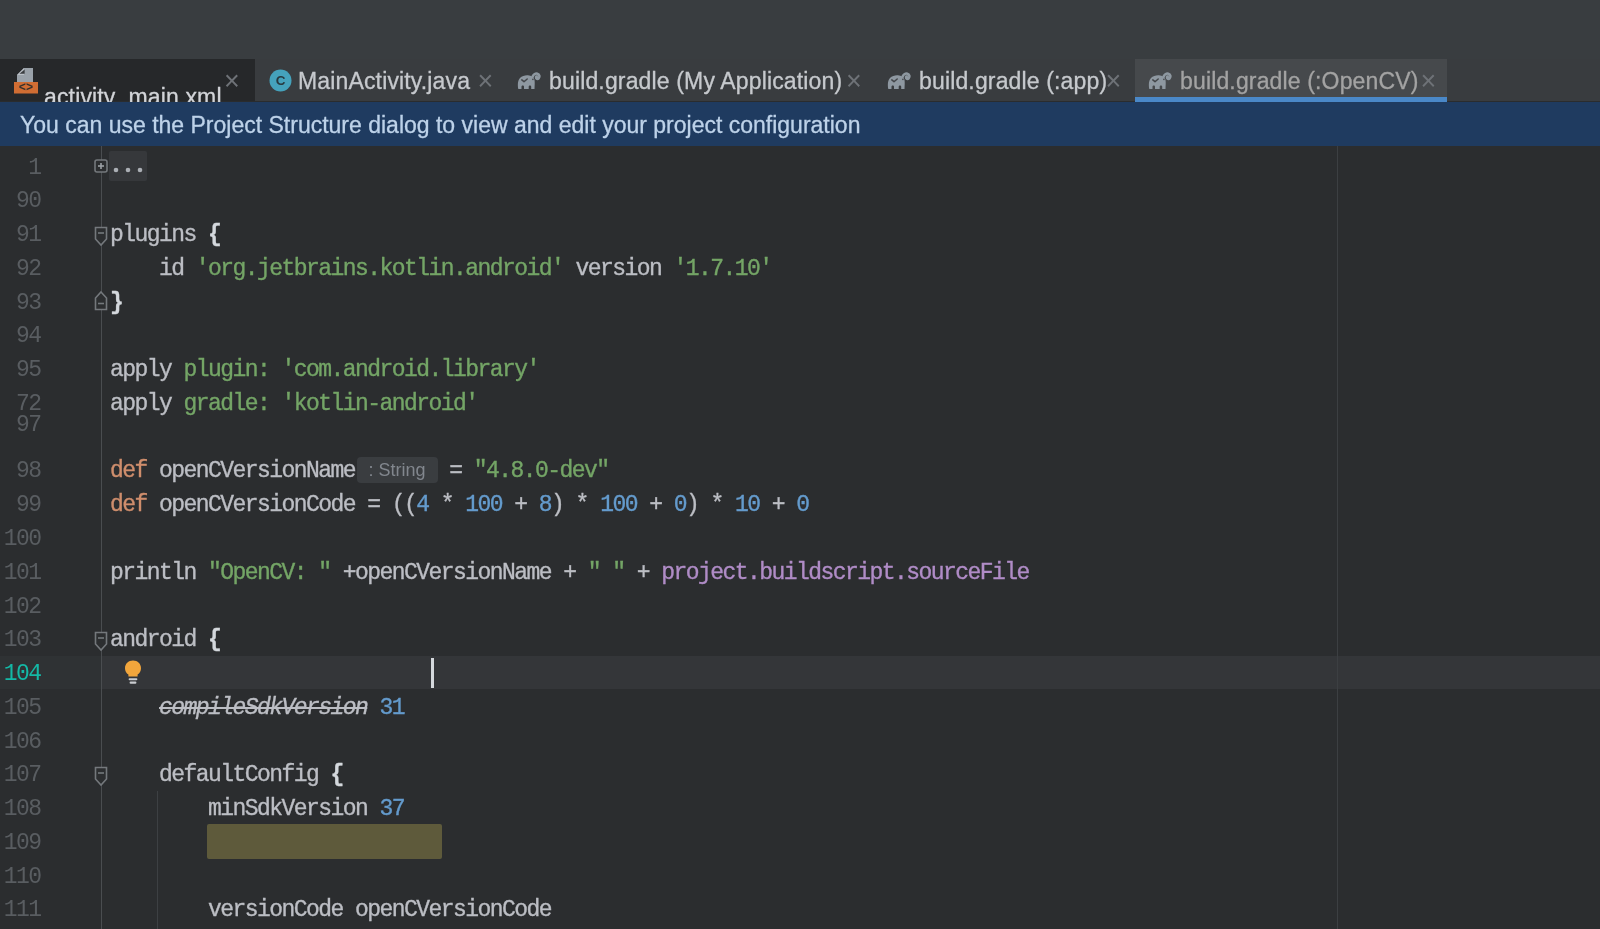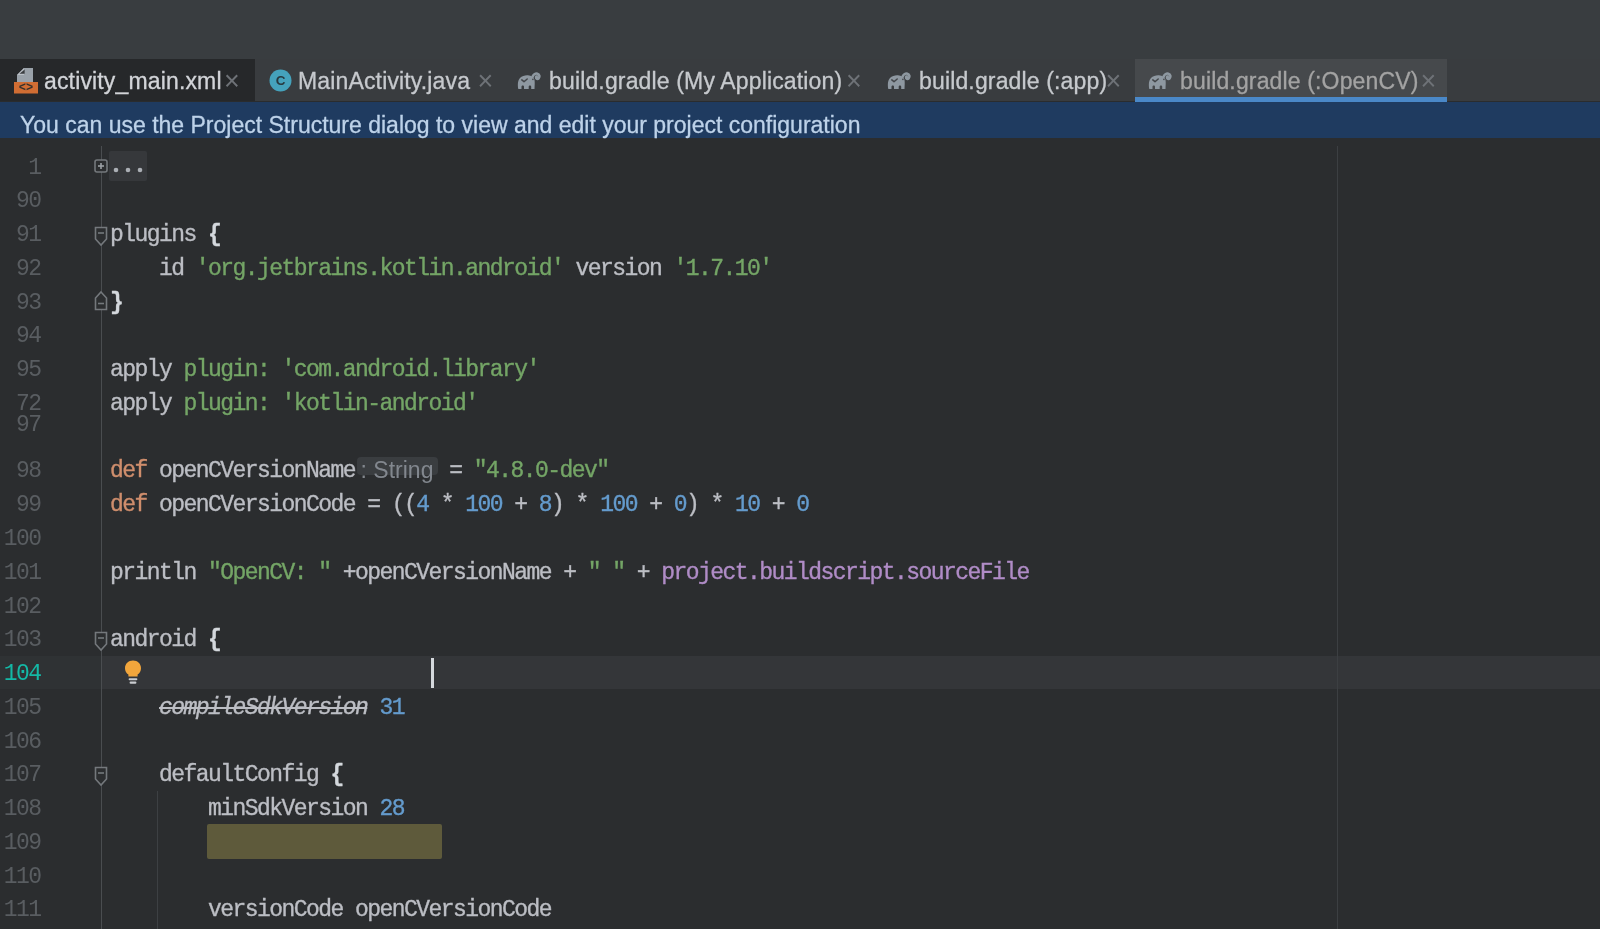--- a/index.html
+++ b/index.html
@@ -1,19 +1,19 @@
 <!DOCTYPE html>
 <html><head><meta charset="utf-8"><style>
 html,body{margin:0;padding:0;width:1600px;height:929px;overflow:hidden;background:#2b2d2f;}
 .a{position:absolute;}
 .abs{position:absolute;}
 #tabs{top:59px;left:0;width:1600px;height:42px;background:#393c3f;}
 .tabtxt{font-family:"Liberation Sans",sans-serif;font-size:23px;letter-spacing:0.15px;color:#c6c9cd;line-height:42px;white-space:nowrap;-webkit-text-stroke:0.3px;}
 .x{font-family:"Liberation Sans",sans-serif;font-size:27px;color:#6e7277;line-height:42px;}
-#banner{top:102px;left:0;width:1600px;height:36px;background:#1f3b60;}
+#banner{top:102px;left:0;width:1600px;height:44px;background:#1f3b60;}
 #banner div{font-family:"Liberation Sans",sans-serif;font-size:23px;color:#bdd2e9;line-height:44px;position:absolute;left:20px;top:1px;-webkit-text-stroke:0.3px;}
 .row{position:absolute;left:0;width:1600px;height:33.77px;line-height:33.77px;font-family:"Liberation Mono",monospace;font-size:23.0000px;letter-spacing:-1.5522px;color:#bcbec4;white-space:pre;-webkit-text-stroke:0.35px;}
 .num{position:absolute;left:0;top:2.5px;width:40.5px;text-align:right;color:#595d61;-webkit-text-stroke:0;}
 .code{position:absolute;left:110px;top:2.5px;}
 i,b{font-style:normal;font-weight:normal;}
 .g{color:#74a566;}
 .k{color:#cf8e6d;}
 .n{color:#649bcd;}
 .p{color:#b08cc7;}
 .br{color:#d4d8dd;font-weight:bold;}
@@ -21,21 +21,21 @@
 svg{position:absolute;overflow:visible;}
 </style></head><body>
 <div class="a" style="top:0;left:0;width:1600px;height:59px;background:#393d40"></div>
 <div class="a" id="tabs"></div>
 <div class="a" style="top:59px;left:0;width:255px;height:42px;background:#26282a"></div>
 <div class="a" style="top:59px;left:1135px;width:312px;height:42px;background:#46494c"></div>
 <div class="a" style="top:97px;left:1135px;width:312px;height:5px;background:#4a88c8"></div>
 <div class="a" style="top:100.6px;left:0;width:1135px;height:1.4px;background:#2a2c2e"></div>
 <div class="a" style="top:100.6px;left:1447px;width:153px;height:1.4px;background:#2a2c2e"></div>
 
-<div class="a tabtxt" style="top:60px;left:44px;color:#d2d4d8">activity_main.xml</div>
+<div class="a tabtxt" style="top:76px;left:44px;color:#d2d4d8">activity_main.xml</div>
 <div class="a x" style="top:60px;left:224px">×</div>
 <div class="a tabtxt" style="top:60px;left:298px">MainActivity.java</div>
 <div class="a x" style="top:60px;left:477.5px">×</div>
 <div class="a tabtxt" style="top:60px;left:549px">build.gradle (My Application)</div>
 <div class="a x" style="top:60px;left:846px">×</div>
 <div class="a tabtxt" style="top:60px;left:919px">build.gradle (:app)</div>
 <div class="a x" style="top:60px;left:1105.5px">×</div>
 <div class="a tabtxt" style="top:60px;left:1180px;color:#a3a3a3">build.gradle (:OpenCV)</div>
 <div class="a x" style="top:60px;left:1420.5px">×</div>
 <svg class="a" style="left:13px;top:66px" width="28" height="30" viewBox="0 0 28 30">
@@ -83,37 +83,37 @@
     <circle cx="19" cy="19" r="2.3" fill="#abafb5"></circle>
     <circle cx="31" cy="19" r="2.3" fill="#abafb5"></circle>
 </svg>
 <div class="row" style="top:149.00px"><span class="num">1</span><span class="code"></span></div>
 <div class="row" style="top:182.77px"><span class="num">90</span><span class="code"></span></div>
 <div class="row" style="top:216.54px"><span class="num">91</span><span class="code">plugins <b class="br">{</b></span></div>
 <div class="row" style="top:250.31px"><span class="num">92</span><span class="code">    id <i class="g">'org.jetbrains.kotlin.android'</i> version <i class="g">'1.7.10'</i></span></div>
 <div class="row" style="top:284.08px"><span class="num">93</span><span class="code"><b class="br">}</b></span></div>
 <div class="row" style="top:317.85px"><span class="num">94</span><span class="code"></span></div>
 <div class="row" style="top:351.62px"><span class="num">95</span><span class="code">apply <i class="g">plugin: 'com.android.library'</i></span></div>
-<div class="row" style="top:385.39px"><span class="num">72</span><span class="code">apply <i class="g">plugin: 'kotlin-android'</i></span></div>
+<div class="row" style="top:385.39px"><span class="num">72</span><span class="code">apply <i class="g">gradle: 'kotlin-android'</i></span></div>
 <div class="row" style="top:406px"><span class="num">97</span><span class="code"></span></div>
 <div class="row" style="top:452.93px"><span class="num">98</span><span class="code"><i class="k">def</i> openCVersionName<span class="abs" style="left:339.25px">= <i class="g">"4.8.0-dev"</i></span></span></div>
 <div class="row" style="top:486.70px"><span class="num">99</span><span class="code"><i class="k">def</i> openCVersionCode = ((<i class="n">4</i> * <i class="n">100</i> + <i class="n">8</i>) * <i class="n">100</i> + <i class="n">0</i>) * <i class="n">10</i> + <i class="n">0</i></span></div>
 <div class="row" style="top:520.47px"><span class="num">100</span><span class="code"></span></div>
 <div class="row" style="top:554.24px"><span class="num">101</span><span class="code">println <i class="g">"OpenCV: "</i> +openCVersionName + <i class="g">" "</i> + <i class="p">project.buildscript.sourceFile</i></span></div>
 <div class="row" style="top:588.01px"><span class="num">102</span><span class="code"></span></div>
 <div class="row" style="top:621.78px"><span class="num">103</span><span class="code">android <b class="br">{</b></span></div>
 <div class="row" style="top:655.55px"><span class="num" style="color:#14b8a6">104</span></div>
 <div class="row" style="top:689.32px"><span class="num">105</span><span class="code">    <i class="strike">compileSdkVersion</i> <i class="n">31</i></span></div>
 <div class="row" style="top:723.09px"><span class="num">106</span><span class="code"></span></div>
 <div class="row" style="top:756.86px"><span class="num">107</span><span class="code">    defaultConfig <b class="br">{</b></span></div>
-<div class="row" style="top:790.63px"><span class="num">108</span><span class="code">        minSdkVersion <i class="n">28</i></span></div>
+<div class="row" style="top:790.63px"><span class="num">108</span><span class="code">        minSdkVersion <i class="n">37</i></span></div>
 <div class="row" style="top:824.40px"><span class="num">109</span></div>
 <div class="row" style="top:858.17px"><span class="num">110</span><span class="code"></span></div>
 <div class="row" style="top:891.94px"><span class="num">111</span><span class="code">        versionCode openCVersionCode</span></div>
-<div class="a" style="top:456.93px;left:356.5px;width:81px;height:18px;background:#3a3d40;border-radius:4px;font-family:'Liberation Sans',sans-serif;font-size:23px;color:#82878e;line-height:26px;text-align:center;white-space:pre;-webkit-text-stroke:0">: String</div>
+<div class="a" style="top:456.93px;left:356.5px;width:81px;height:26px;background:#3a3d40;border-radius:4px;font-family:'Liberation Sans',sans-serif;font-size:18px;color:#82878e;line-height:26px;text-align:center;white-space:pre;-webkit-text-stroke:0">: String</div>
 <div class="a" style="top:657.55px;left:431px;width:3px;height:30px;background:#d5d9dd"></div>
 <svg class="a" style="left:123px;top:659.05px" width="20" height="28" viewBox="0 0 20 28">
 <path d="M10 1.5 C14.7 1.5 18 4.8 18 9.2 C18 12 16.6 14.2 14.6 15.6 L14.6 17.5 L5.4 17.5 L5.4 15.6 C3.4 14.2 2 12 2 9.2 C2 4.8 5.3 1.5 10 1.5 Z" fill="#f2a63c"></path>
 <rect x="5.6" y="19.2" width="8.8" height="2.1" rx="1" fill="#c9ccd0"></rect>
 <rect x="6.6" y="22.6" width="6.8" height="2.1" rx="1" fill="#c9ccd0"></rect>
 </svg>
 <svg class="a" style="left:94px;top:158.88px" width="14" height="14" viewBox="0 0 14 14">
 <rect x="1" y="1" width="12" height="12" rx="2" fill="#2c2e30" stroke="#74787c" stroke-width="1.6"></rect>
 <line x1="4" y1="7" x2="10" y2="7" stroke="#9ca0a5" stroke-width="1.6"></line>
 <line x1="7" y1="4" x2="7" y2="10" stroke="#9ca0a5" stroke-width="1.6"></line>

